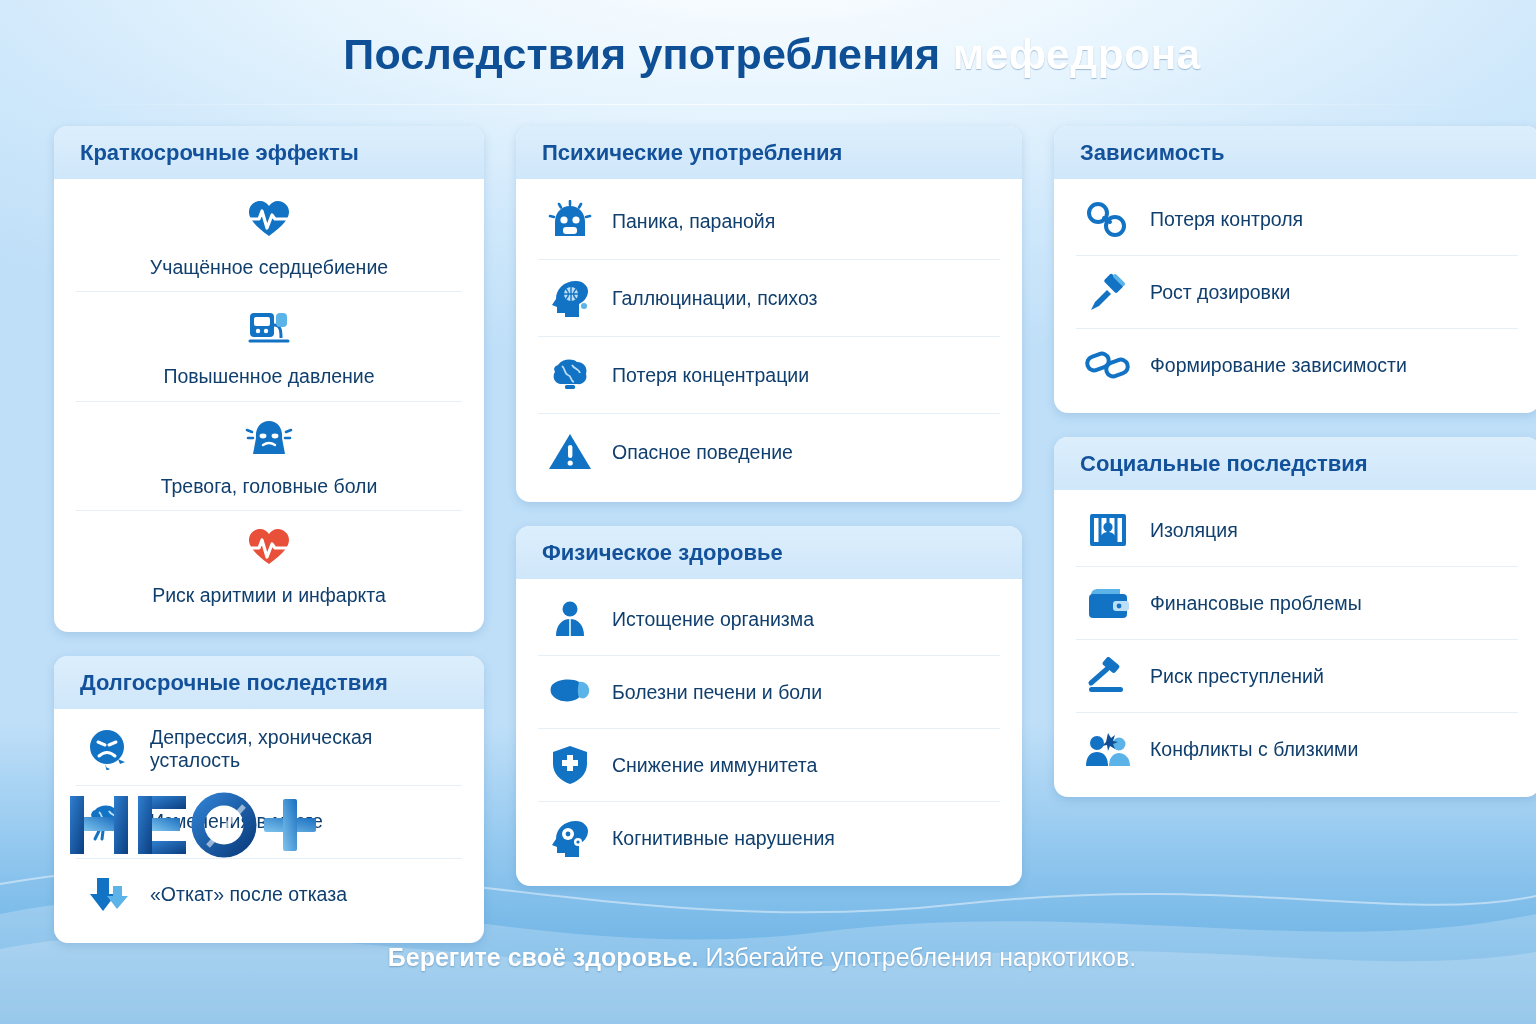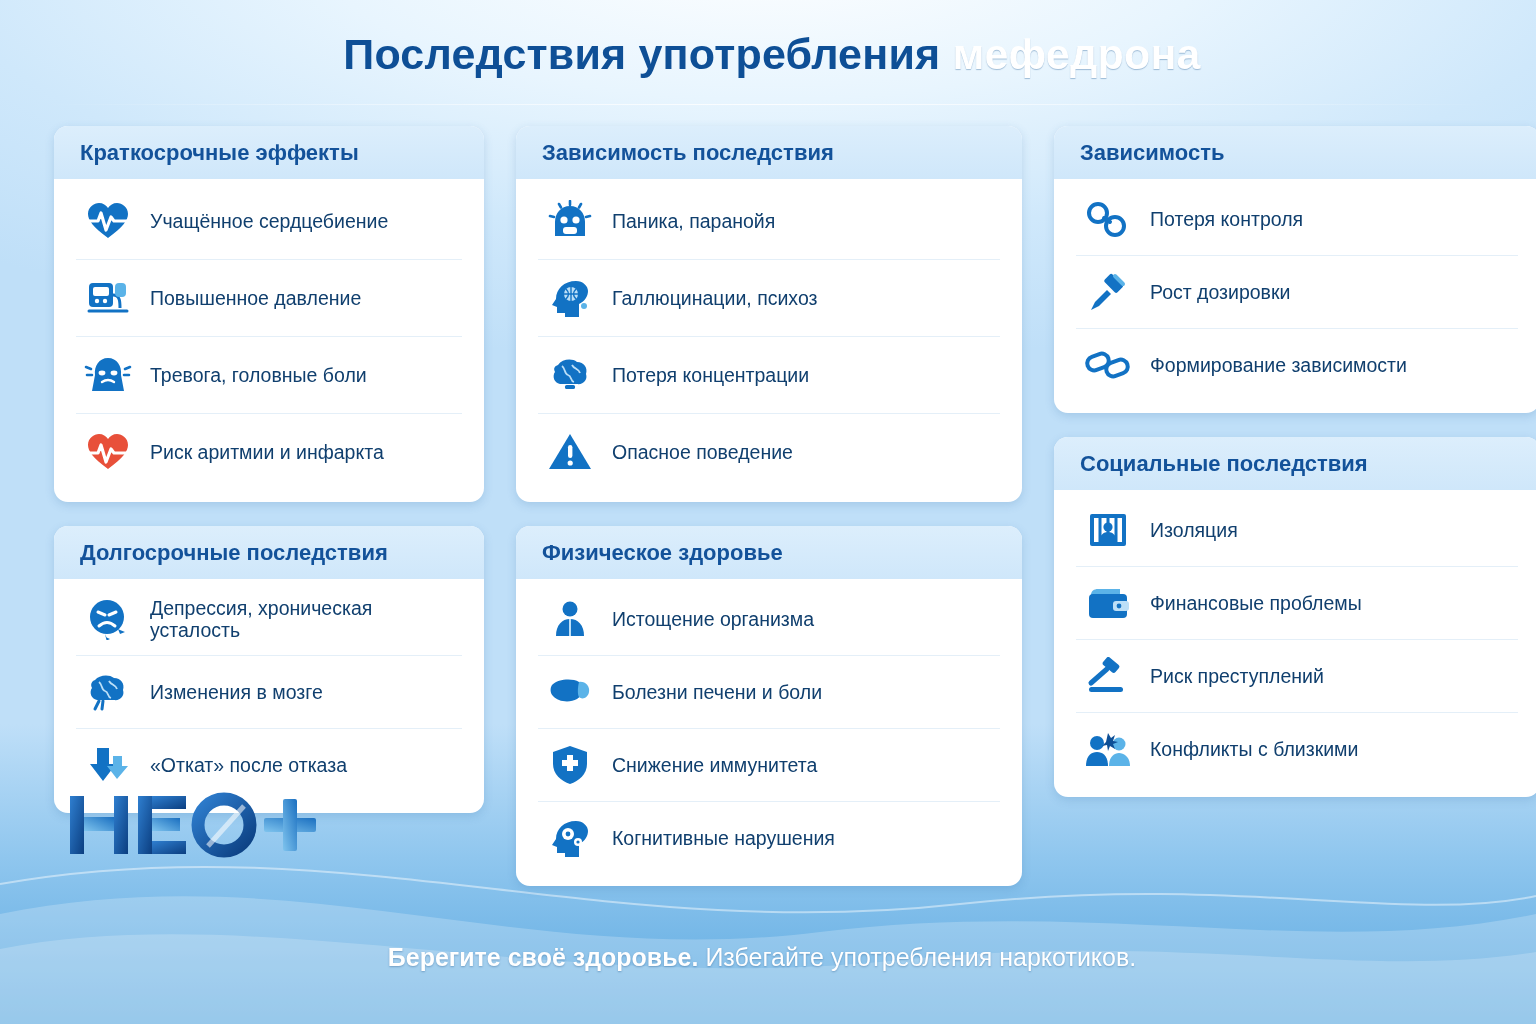--- a/index.html
+++ b/index.html
@@ -63,21 +63,21 @@
     padding:13px 4px;
     border-bottom:1px solid #e4eff8;
     min-height:44px;
   }
   .row:last-child{border-bottom:none;}
   .row .label{font-size:19.5px;color:#103f6e;line-height:1.15;}
   .ico{width:56px;min-width:56px;height:46px;display:flex;align-items:center;justify-content:center;}
   .ico svg{display:block;}
 
   
-  .c-short .row{min-height:50px;}
+  .c-short .row{min-height:50px;flex-direction:column;}
   .c-psy .row{min-height:50px;}
 
   
   .logo{
     position:absolute;left:68px;top:790px;z-index:6;
     width:280px;height:70px;
   }
 
   
   .footer{
@@ -201,21 +201,21 @@
           </div>
         </div>
       </div>
 
     </div>
 
     <div class="col">
 
       <div class="card c-psy">
         <div class="card-head">
-          <h2>Зависимость последствия</h2>
+          <h2>Психические употребления</h2>
         </div>
         <div class="card-body">
           <div class="row">
             <span class="ico">
               <svg width="48" height="42" viewBox="0 0 48 42">
                 <path d="M24 6 C15 6 9 13 9 22 L9 36 H39 L39 22 C39 13 33 6 24 6 Z" fill="#1272c4"></path>
                 <ellipse cx="18" cy="20" rx="3.6" ry="3.6" fill="#ffffff"></ellipse>
                 <ellipse cx="30" cy="20" rx="3.6" ry="3.6" fill="#ffffff"></ellipse>
                 <rect x="17" y="27" width="14" height="7" rx="3" fill="#ffffff"></rect>
                 <path d="M24 1 v4 M13 4 l2 3.5 M35 4 l-2 3.5 M4 16 l4 1 M44 16 l-4 1" stroke="#1272c4" stroke-width="2.6" stroke-linecap="round"></path>

